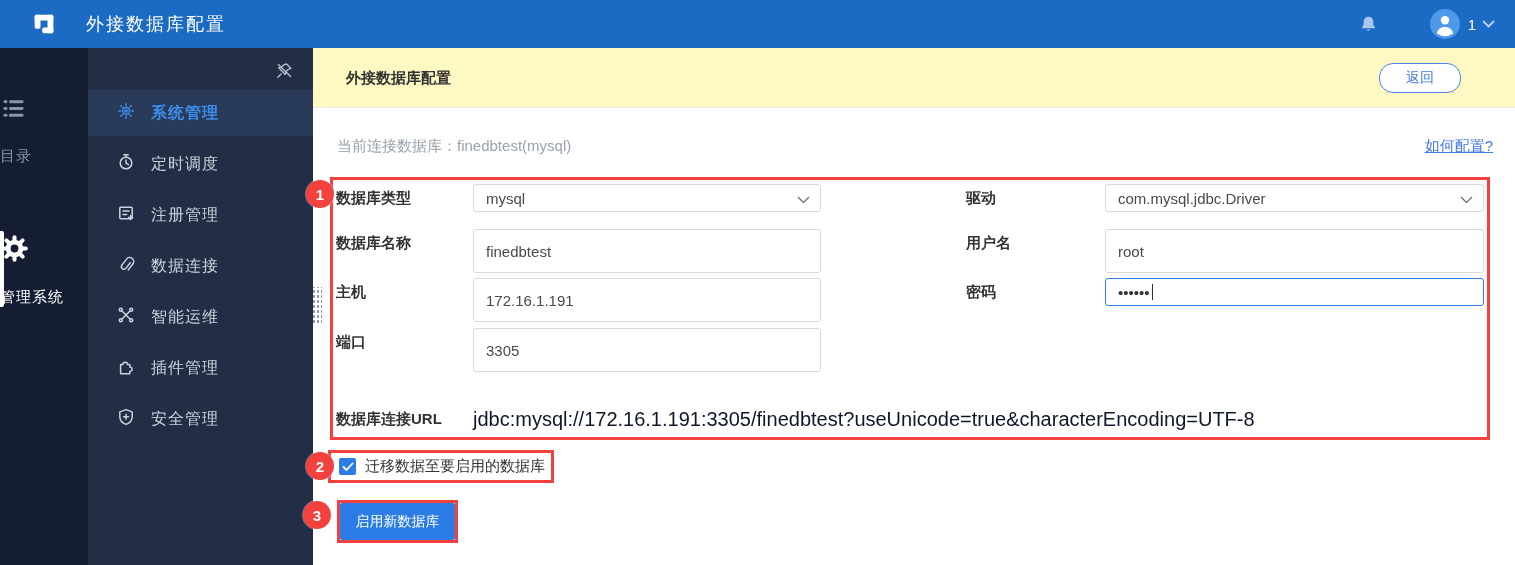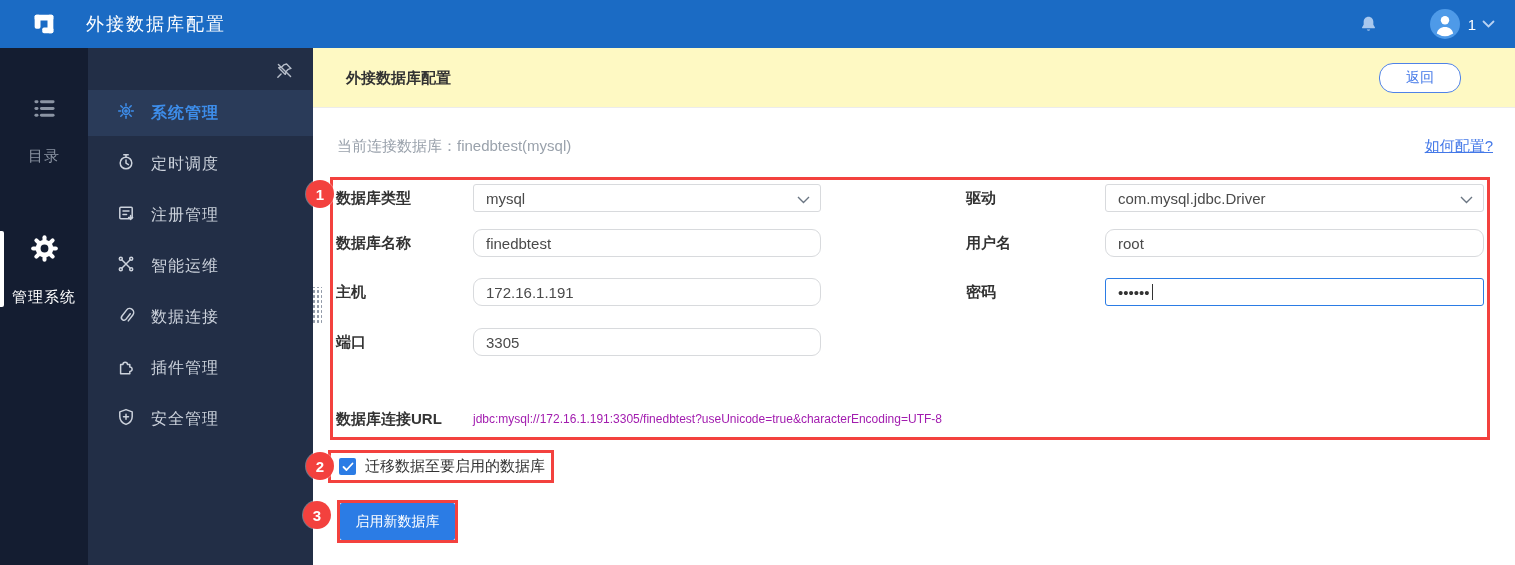--- a/index.html
+++ b/index.html
@@ -12,21 +12,21 @@
   .topbar{position:absolute;left:0;top:0;width:1515px;height:48px;background:#1b6bc4;display:flex;align-items:center;z-index:10}
   .logo{margin-left:30px;display:flex;align-items:center}
   .app-title{color:#fff;font-size:18px;margin-left:28px;letter-spacing:2px}
   .topbar-right{position:absolute;right:20px;top:0;height:48px;display:flex;align-items:center}
   .bell{margin-right:52px;display:flex;cursor:pointer}
   .avatar{display:flex;cursor:pointer}
   .uname{color:#fff;font-size:15px;margin-left:8px}
   .chev{margin-left:6px;display:flex;cursor:pointer}
   
   .rail{position:absolute;left:0;top:48px;width:88px;height:517px;background:#141d31}
-  .rail-item{position:absolute;left:0;width:88px;display:flex;flex-direction:column;align-items:center;cursor:pointer}
+  .rail-item{position:absolute;left:0;width:88px;display:flex;flex-direction:column;cursor:pointer}
   .rail-item .rail-label{margin-top:21px;font-size:15px;color:#8b94a3;letter-spacing:1px}
   .rail-item.selected .rail-label{color:#fff}
   #rail-directory{top:47px}
   #rail-admin{top:186px}
   .rail-indicator{position:absolute;left:0;top:183px;width:4px;height:76px;background:#fff;border-radius:0 2px 2px 0}
   
   .sidebar{position:absolute;left:88px;top:48px;width:225px;height:517px;background:#222e46}
   .pin{position:absolute;right:19px;top:13px;cursor:pointer;display:flex}
   .side-list{position:absolute;top:42px;left:0;right:0}
   .side-item{height:46px;margin-bottom:5px;display:flex;align-items:center;padding-left:28px;gap:15px;font-size:16px;color:#ccd2dc;cursor:pointer;letter-spacing:1px}
@@ -36,24 +36,24 @@
   .main{position:absolute;left:313px;top:48px;width:1202px;height:517px;background:#fff}
   .page-header{position:absolute;top:0;left:0;right:0;height:59px;border-bottom:1px solid #ececec;background:#fef9c3}
   .page-title{position:absolute;left:33px;top:0;line-height:59px;font-weight:bold;font-size:15px;color:#333}
   .back-btn{position:absolute;left:1066px;top:15px;width:82px;height:30px;background:#fff;border:1px solid #4f82e8;border-radius:14px;color:#4378e8;font-size:14px;cursor:pointer;font-family:inherit}
   .current-db{position:absolute;left:24px;top:89px;font-size:15px;color:#9aa2ac}
   .help-link{position:absolute;right:22px;top:89px;font-size:15px;color:#4378e8;text-decoration:underline;cursor:pointer}
   
   .form-box{position:absolute;left:17px;top:129px;width:1160px;height:263px;border:3px solid #f3413e;box-sizing:border-box;background:#fff}
   .f-label{position:absolute;height:28px;line-height:28px;font-weight:bold;font-size:15px;color:#333;white-space:nowrap}
   .f-select{position:absolute;height:28px;box-sizing:border-box;border:1px solid #d8dadd;border-radius:3px;background:#fff;font-size:15px;color:#4a4a4a;padding:0 10px 0 12px;display:flex;align-items:center;justify-content:space-between;cursor:pointer}
-  .f-input{position:absolute;height:28px;box-sizing:border-box;border:1px solid #d8dadd;border-radius:9px;background:#fff;font-size:15px;color:#4a4a4a;padding:0 12px;font-family:inherit;outline:none}
+  .f-input{position:absolute;height:44px;box-sizing:border-box;border:1px solid #d8dadd;border-radius:3px;background:#fff;font-size:15px;color:#4a4a4a;padding:0 12px;font-family:inherit;outline:none}
   .f-field-pw{position:absolute;height:28px;box-sizing:border-box;border:1px solid #2b7ce5;border-radius:3px;background:#fff;font-size:15px;color:#333;padding:0 12px;display:flex;align-items:center;cursor:text}
   .caret{display:inline-block;width:1px;height:16px;background:#333;margin-left:2px}
-  .url-value{position:absolute;height:28px;line-height:28px;font-size:12px;color:#a21caf;white-space:nowrap}
+  .url-value{position:absolute;height:28px;line-height:28px;font-size:20px;color:#0f172a;white-space:nowrap}
   
   .r1{top:4px}.r2{top:49px}.r3{top:98px}.r4{top:148px}.r5{top:225px}
   .lc-label{left:3px}.lc-field{left:140px;width:348px}
   .rc-label{left:633px}.rc-field{left:772px;width:379px}
   
   .grip{position:absolute;left:-2px;top:239px;width:11px;height:38px;background-image:radial-gradient(circle,#8f98a6 1.1px,transparent 1.3px);background-size:4px 5px;background-position:1px 2px;cursor:col-resize}
   
   .anno{position:absolute;width:28px;height:28px;border-radius:50%;background:#f3413e;color:#fff;font-size:15px;font-weight:bold;display:flex;align-items:center;justify-content:center;z-index:6;box-shadow:0 0 0 1px rgba(255,255,255,.35)}
   .anno1{left:-7px;top:132px}.anno2{left:-7px;top:404px}.anno3{left:-10px;top:453px}
   
@@ -183,38 +183,38 @@
             <rect x="3.8" y="4.2" width="12.4" height="11.6" rx="1"></rect>
             <path d="M7 8h6M7 11.6h3.6"></path>
             <path d="M14.6 12.6v4M12.6 14.6h4"></path>
           </svg>
       </span>
       <span>注册管理</span>
     </div>
 
     <div class="side-item">
       <span>
+        <svg width="20" height="20" viewBox="0 0 20 20" fill="none" stroke="currentColor" stroke-width="1.5" stroke-linecap="round" stroke-linejoin="round">
+            <path transform="rotate(38 10 10)" d="M12.6 6.4v6.8a2.6 2.6 0 0 1-5.2 0V5.8a4 4 0 0 1 8 0v7.4"></path>
+          </svg>
+      </span>
+      <span>数据连接</span>
+    </div>
+
+    <div class="side-item">
+      <span>
         <svg width="20" height="20" viewBox="0 0 20 20" fill="none" stroke="currentColor" stroke-width="1.5" stroke-linecap="round">
             <path d="M6 6l8 8M14 6l-8 8"></path>
             <circle cx="4.8" cy="4.8" r="1.5"></circle>
             <circle cx="15.2" cy="4.8" r="1.5"></circle>
             <circle cx="4.8" cy="15.2" r="1.5"></circle>
             <circle cx="15.2" cy="15.2" r="1.5"></circle>
           </svg>
       </span>
       <span>智能运维</span>
-    </div>
-
-    <div class="side-item">
-      <span>
-        <svg width="20" height="20" viewBox="0 0 20 20" fill="none" stroke="currentColor" stroke-width="1.5" stroke-linecap="round" stroke-linejoin="round">
-            <path transform="rotate(38 10 10)" d="M12.6 6.4v6.8a2.6 2.6 0 0 1-5.2 0V5.8a4 4 0 0 1 8 0v7.4"></path>
-          </svg>
-      </span>
-      <span>数据连接</span>
     </div>
 
     <div class="side-item">
       <span>
         <svg width="20" height="20" viewBox="0 0 20 20" fill="none" stroke="currentColor" stroke-width="1.5" stroke-linejoin="round">
             <path d="M4.6 8.6h2.3a2.3 2.3 0 1 1 4.6 0h2.3v2.3a2.3 2.3 0 1 1 0 4.6v2.3H4.6z"></path>
           </svg>
       </span>
       <span>插件管理</span>
     </div>

